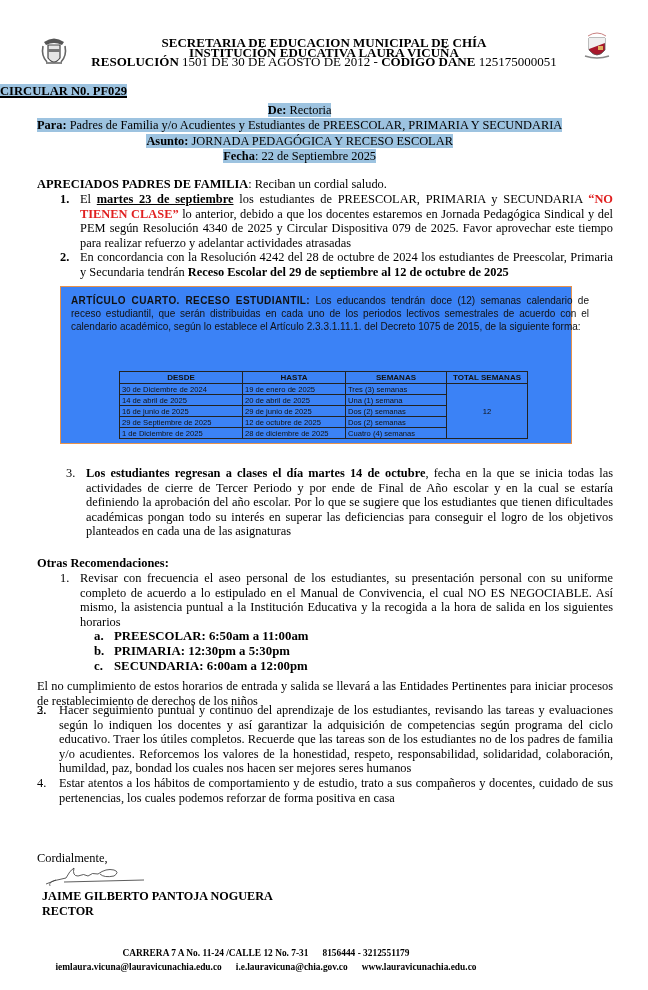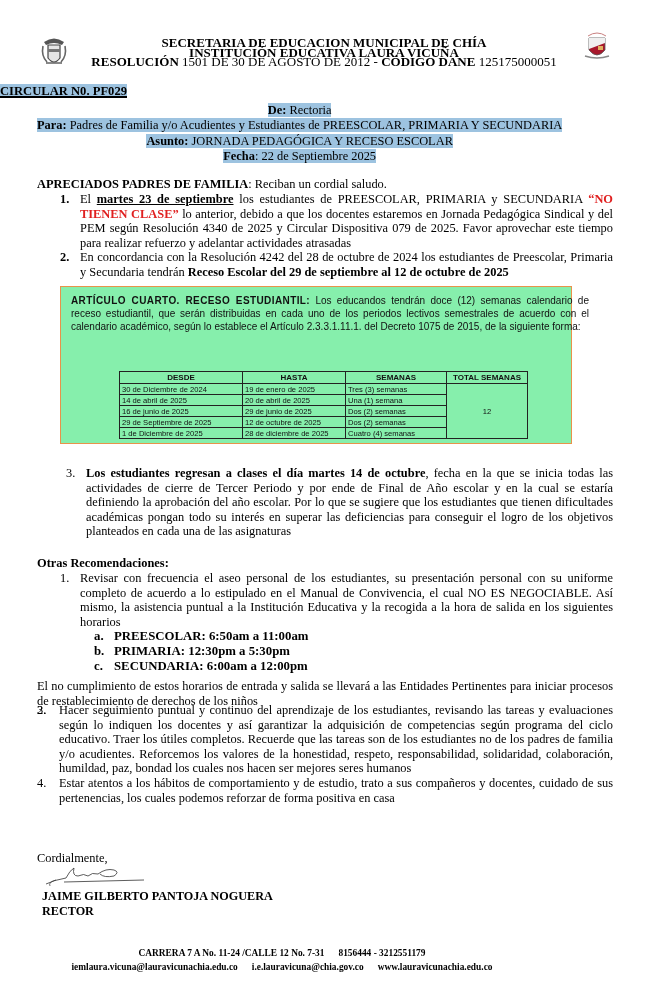--- a/index.html
+++ b/index.html
@@ -19,21 +19,21 @@
   .meta span.hl { background: #9dc3e0; }
   .greeting { left: 37px; top: 177px; }
   .main-list { left: 60px; top: 192px; width: 553px; text-align: justify; }
   .item { position: relative; padding-left: 20px; }
   .item .num { position: absolute; left: 0; top: 0; font-weight: bold; }
   .item .num.plain { font-weight: normal; }
   .red { color: #e02020; font-weight: bold; }
   .u { text-decoration: underline; font-weight: bold; }
   .b { font-weight: bold; }
   .excerpt {
-    left: 60px; top: 286px; width: 512px; height: 158px; border: 1px solid #e8924a; box-sizing: border-box; background: #86efac;
+    left: 60px; top: 286px; width: 512px; height: 158px; border: 1px solid #e8924a; box-sizing: border-box; background: #3b82f6;
     font-family: "Liberation Sans", sans-serif;
   }
   .excerpt-text { position: absolute; left: 10px; top: 8px; width: 518px; font-size: 10px; line-height: 12.8px; text-align: justify; color: #111; }
   .excerpt-text b { letter-spacing: 0.4px; }
   table.receso {
     position: absolute; left: 58px; top: 84px; border-collapse: collapse; font-family: "Liberation Sans", sans-serif;
     font-size: 7.6px; line-height: 9px; color: #111;
   }
   table.receso th, table.receso td { border: 1px solid #222; padding: 0 2px; white-space: nowrap; height: 10px; }
   table.receso th { font-weight: bold; text-align: center; font-size: 8px; height: 11px; }
@@ -42,21 +42,21 @@
   .otras-title { left: 37px; top: 556px; font-weight: bold; }
   .otras-list { left: 60px; top: 571px; width: 553px; text-align: justify; }
   .sub { padding-left: 34px; font-weight: bold; font-size: 12.8px; }
   .sub .l { display: inline-block; width: 20px; }
   .noncomp { left: 37px; top: 679px; width: 576px; text-align: justify; }
   .otras-list2 { left: 37px; top: 703px; width: 576px; text-align: justify; }
   .otras-list2 .item { padding-left: 22px; }
   .cordial { left: 37px; top: 851px; }
   .signature { left: 44px; top: 864px; width: 100px; height: 24px; }
   .sign-name { left: 42px; top: 889px; font-weight: bold; font-size: 12.2px; line-height: 14.6px; }
-  .footer { left: 16px; width: 532px; top: 947px; text-align: center; font-weight: bold; font-size: 9.4px; line-height: 13.6px; }
+  .footer { left: 0; width: 532px; top: 947px; text-align: center; font-weight: bold; font-size: 9.4px; line-height: 13.6px; }
   .footer .sp { display: inline-block; width: 14px; }
 </style>
 </head>
 <body>
 
 <div class="abs logo-left">
   <svg width="28" height="32" viewBox="0 0 28 32">
     <path d="M4 6 Q14 -1 24 6 L22 9 Q14 5 6 9 Z" fill="#555"></path>
     <path d="M8 9 L20 9 L20 22 Q14 30 8 22 Z" fill="#e6e6e6" stroke="#444" stroke-width="1.2"></path>
     <rect x="8" y="13" width="12" height="3" fill="#777"></rect>

